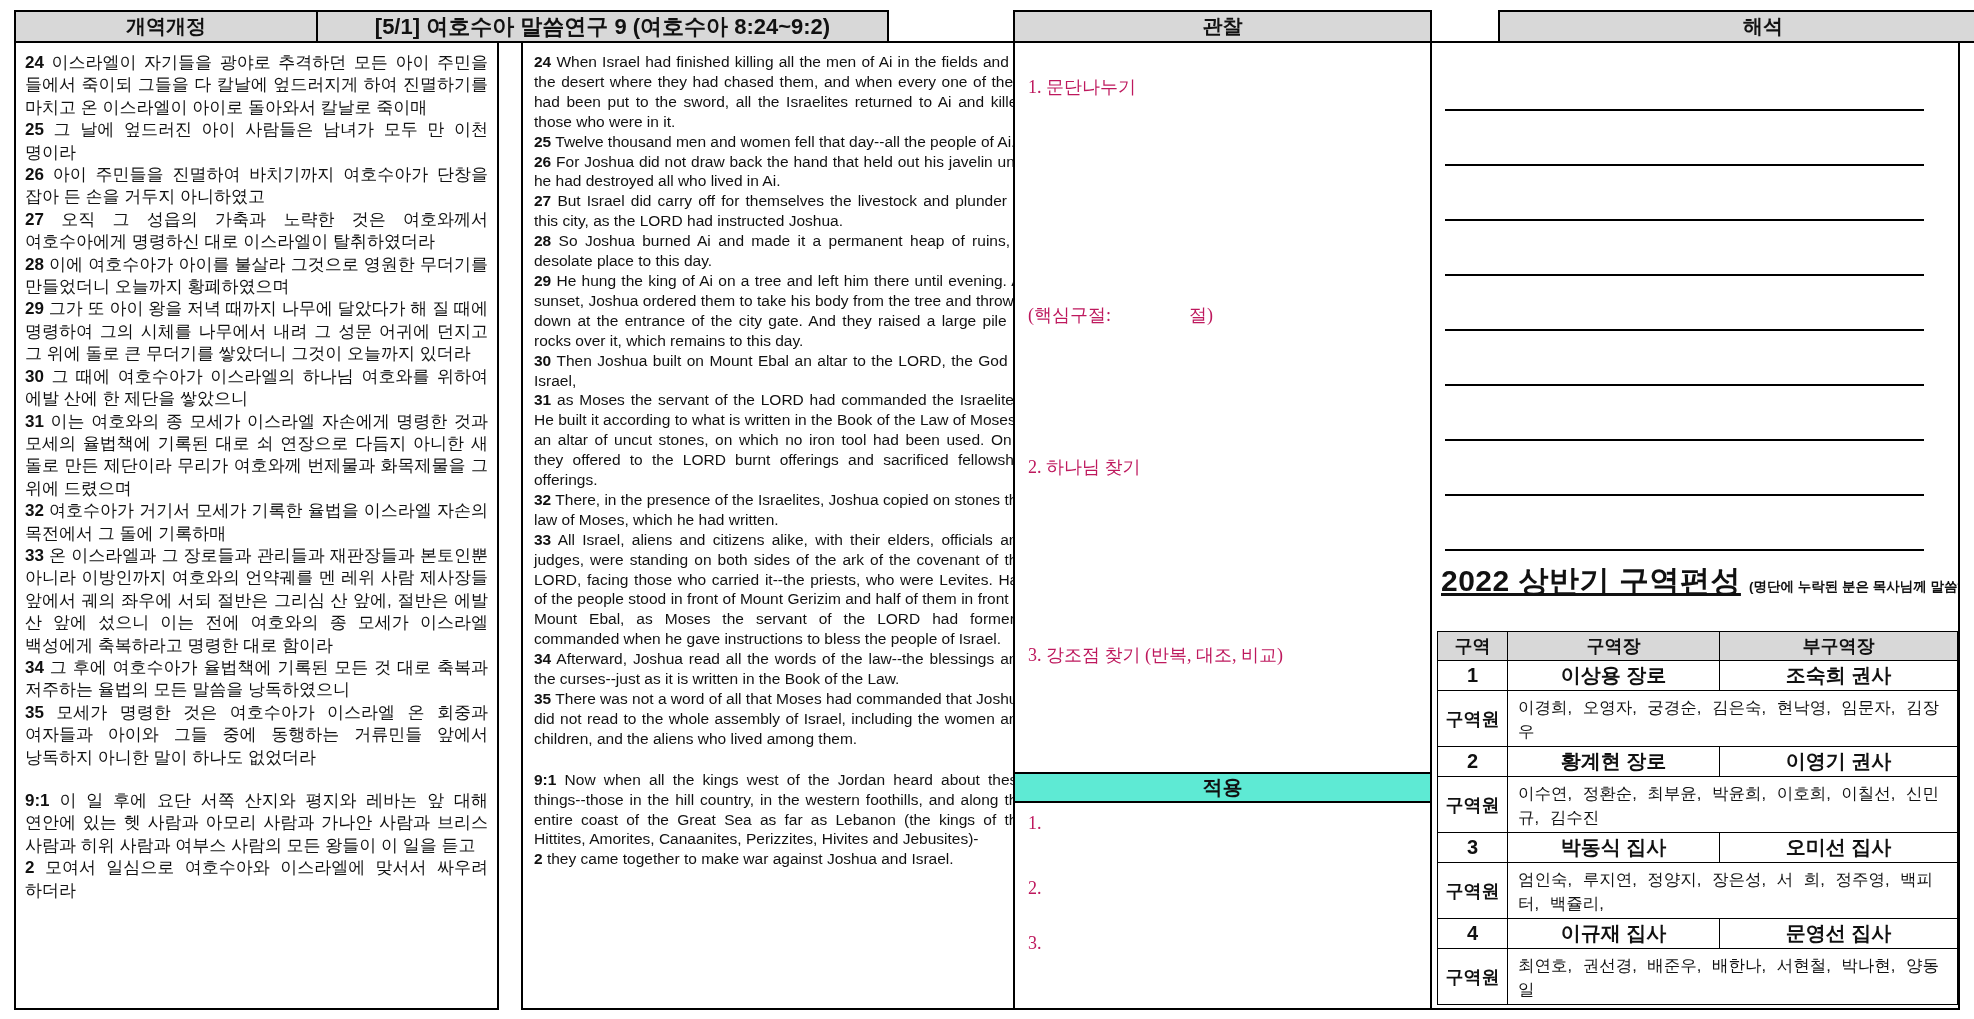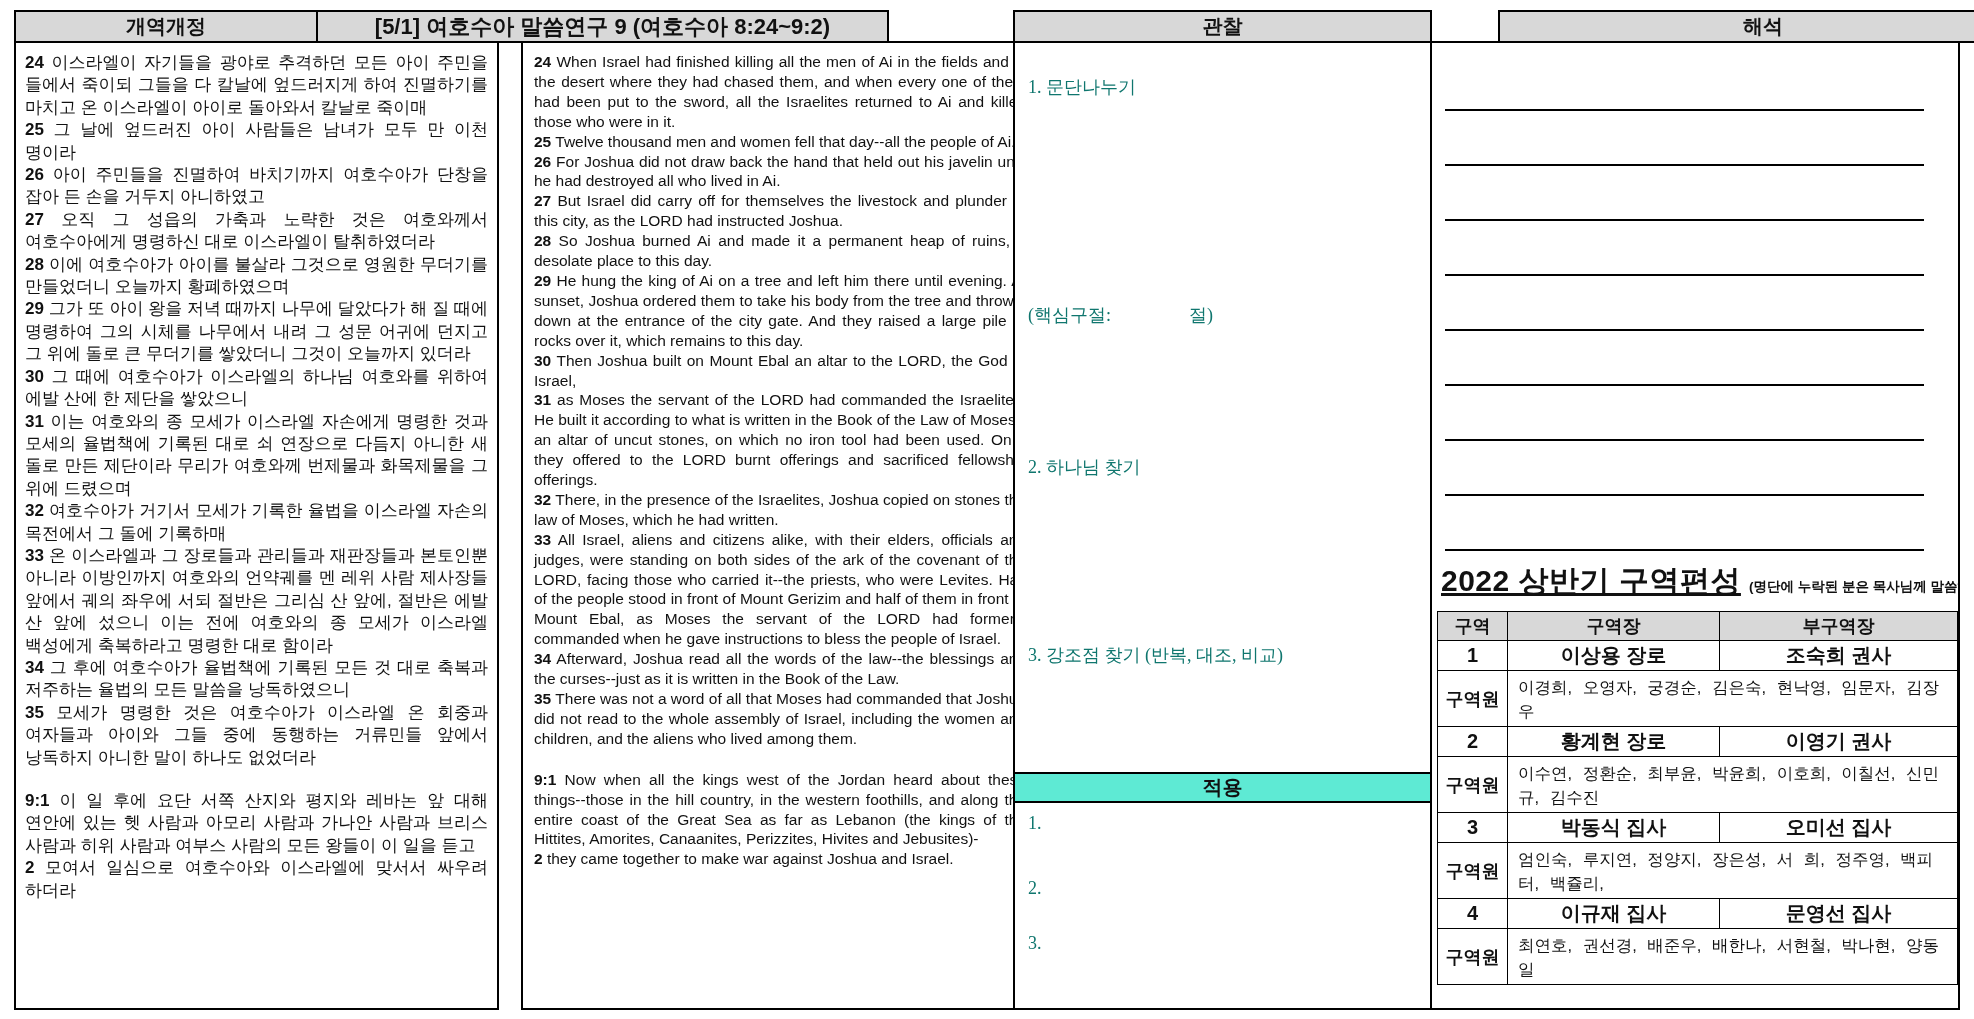--- a/index.html
+++ b/index.html
@@ -36,21 +36,21 @@
   }
   #col-english .verse{
     font-size:15.5px;line-height:19.9px;text-align:justify;
   }
   .verse .vnum{font-weight:bold;}
   .verse.gap-after{margin-bottom:21px;}
 
   
   .obs-item{
     position:absolute;left:13px;
-    font-family:"Liberation Serif", serif;font-size:18px;color:#0f766e;
+    font-family:"Liberation Serif", serif;font-size:18px;color:#be185d;
     white-space:nowrap;
   }
   #obs-item-1{top:32px;}
   #obs-keyverse{top:260px;}
   #obs-item-2{top:412px;text-align:center;}
   #obs-item-3{top:600px;}
   .key-gap{display:inline-block;width:78px;}
 
   #application-bar{
     position:absolute;left:0;top:729px;width:100%;height:31px;
@@ -68,21 +68,21 @@
     border-top:2px solid #000;
   }
   #roster-heading{
     position:absolute;left:9px;top:518px;white-space:nowrap;
     display:flex;align-items:baseline;
   }
   #roster-title{font-size:30px;font-weight:bold;letter-spacing:0.5px;text-decoration:underline;}
   #roster-subtitle{font-size:13.5px;font-weight:bold;margin-left:8px;}
 
   #roster-table{
-    position:absolute;left:5px;top:568px;width:520px;
+    position:absolute;left:5px;top:588px;width:520px;
     border-collapse:collapse;table-layout:fixed;
   }
   #roster-table td{
     border:1.5px solid #000;text-align:center;vertical-align:middle;
     padding:0 4px;box-sizing:border-box;overflow:hidden;
   }
   #roster-table tr.hdr td{
     background:#d8d8d8;font-weight:bold;font-size:18px;height:29px;
   }
   #roster-table tr.leader td{font-weight:bold;font-size:20px;height:30px;}

